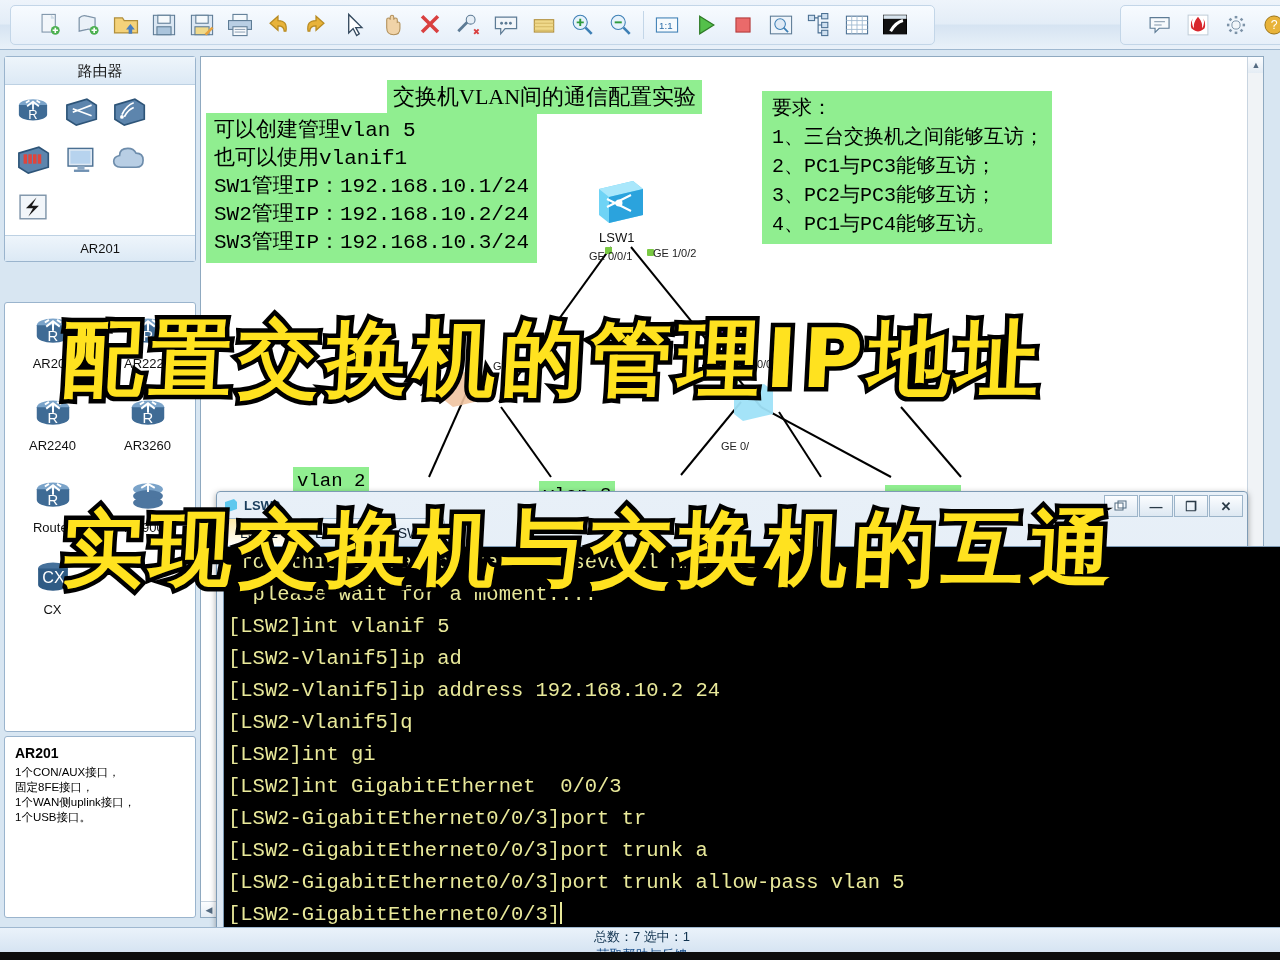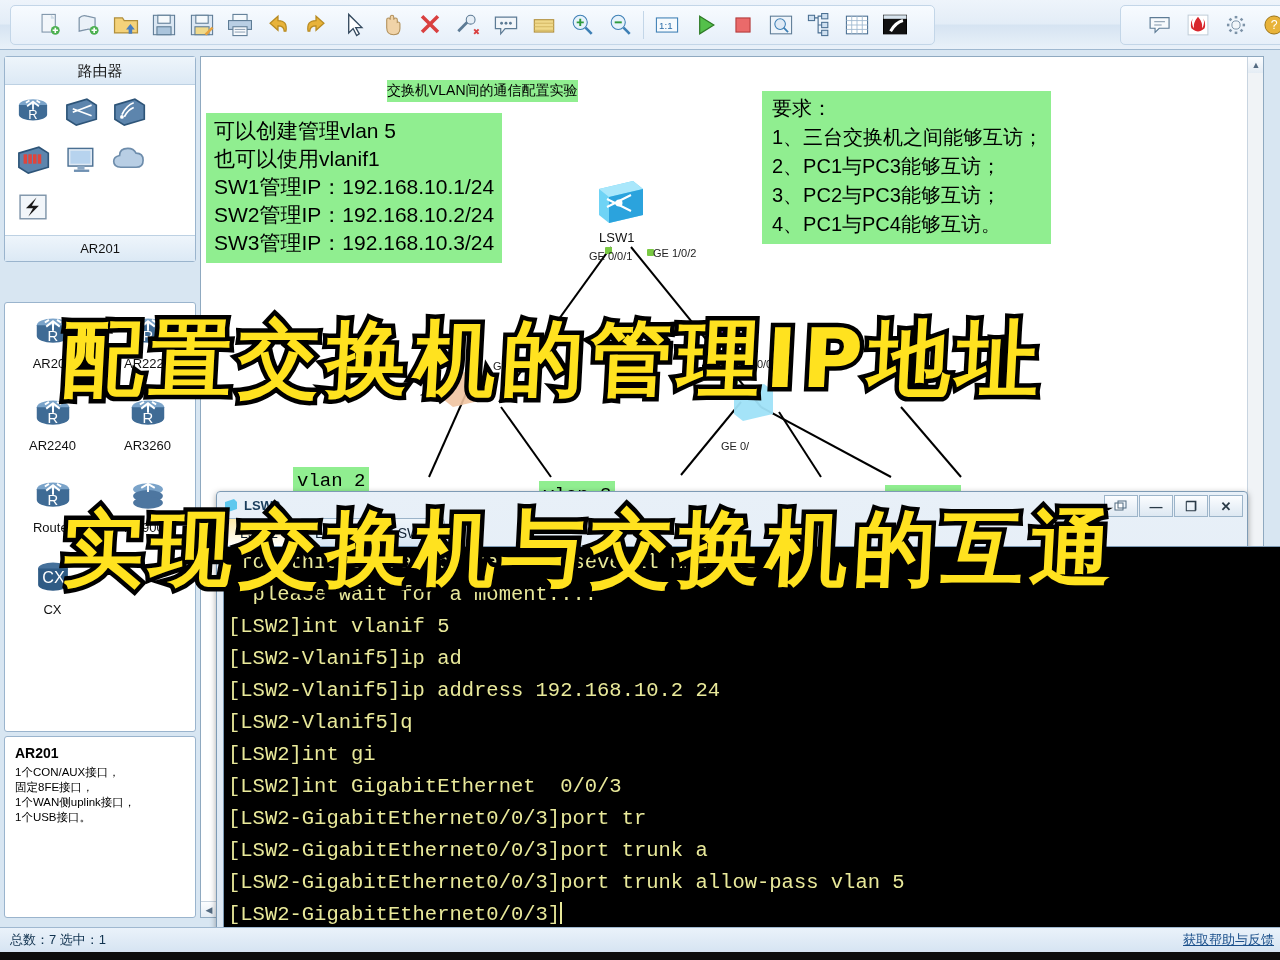--- a/index.html
+++ b/index.html
@@ -90,26 +90,26 @@
     background:#f0f3f6;border-top:1px solid #c8d4e0;
   }
   .sb-arrow{
     position:absolute;width:16px;height:16px;display:flex;align-items:center;
     justify-content:center;font-size:9px;color:#4a6party;color:#546b82;
     background:linear-gradient(to bottom,#fbfdff,#e4ecf4);
   }
   
   .greenbox{
     position:absolute;background:#90ee90;color:#000;
-    font-family:Liberation Sans, sans-serif;
+    font-family:Liberation Mono, monospace;
     white-space:pre;
   }
   #title-banner{
-    left:186px;top:23px;font-size:14px;padding:2px 0;
-    font-family:Liberation Sans, sans-serif;letter-spacing:0px;
+    left:186px;top:23px;font-size:22px;padding:2px 6px;
+    font-family:Liberation Serif, serif;letter-spacing:0px;
   }
   #note-left{
     left:5px;top:56px;font-size:21px;line-height:28px;padding:4px 8px 6px 8px;
   }
   #note-right{
     left:561px;top:34px;font-size:20px;line-height:29px;padding:3px 8px 5px 10px;
   }
   .vlanlabel{
     position:absolute;background:#90ee90;font-family:"Liberation Mono",monospace;
     font-size:19px;padding:3px 4px;color:#000;
@@ -184,21 +184,21 @@
     display:inline-block;width:2px;height:22px;background:#e9e99a;
     vertical-align:-4px;
   }
 
   
   #statusbar{
     position:absolute;left:0;top:927px;width:1280px;height:25px;
     background:linear-gradient(to bottom,#eaf2fa,#d6e4f2);
     border-top:1px solid #9fb8d0;
     display:flex;align-items:center;justify-content:space-between;
-    padding:0 6px 0 10px;font-size:13px;color:#10324f;
+    padding:0 6px 0 10px;font-size:13px;color:#10324f;flex-direction:column;
   }
   #help-link{ color:#1a4f8a;text-decoration:underline;cursor:pointer;font-size:13px;}
   #taskbar{
     position:absolute;left:0;top:952px;width:1280px;height:8px;background:#0d0d0d;
   }
 
   
   .overlay-cap{
     position:absolute;
     font-family:"DejaVu Sans", sans-serif;

